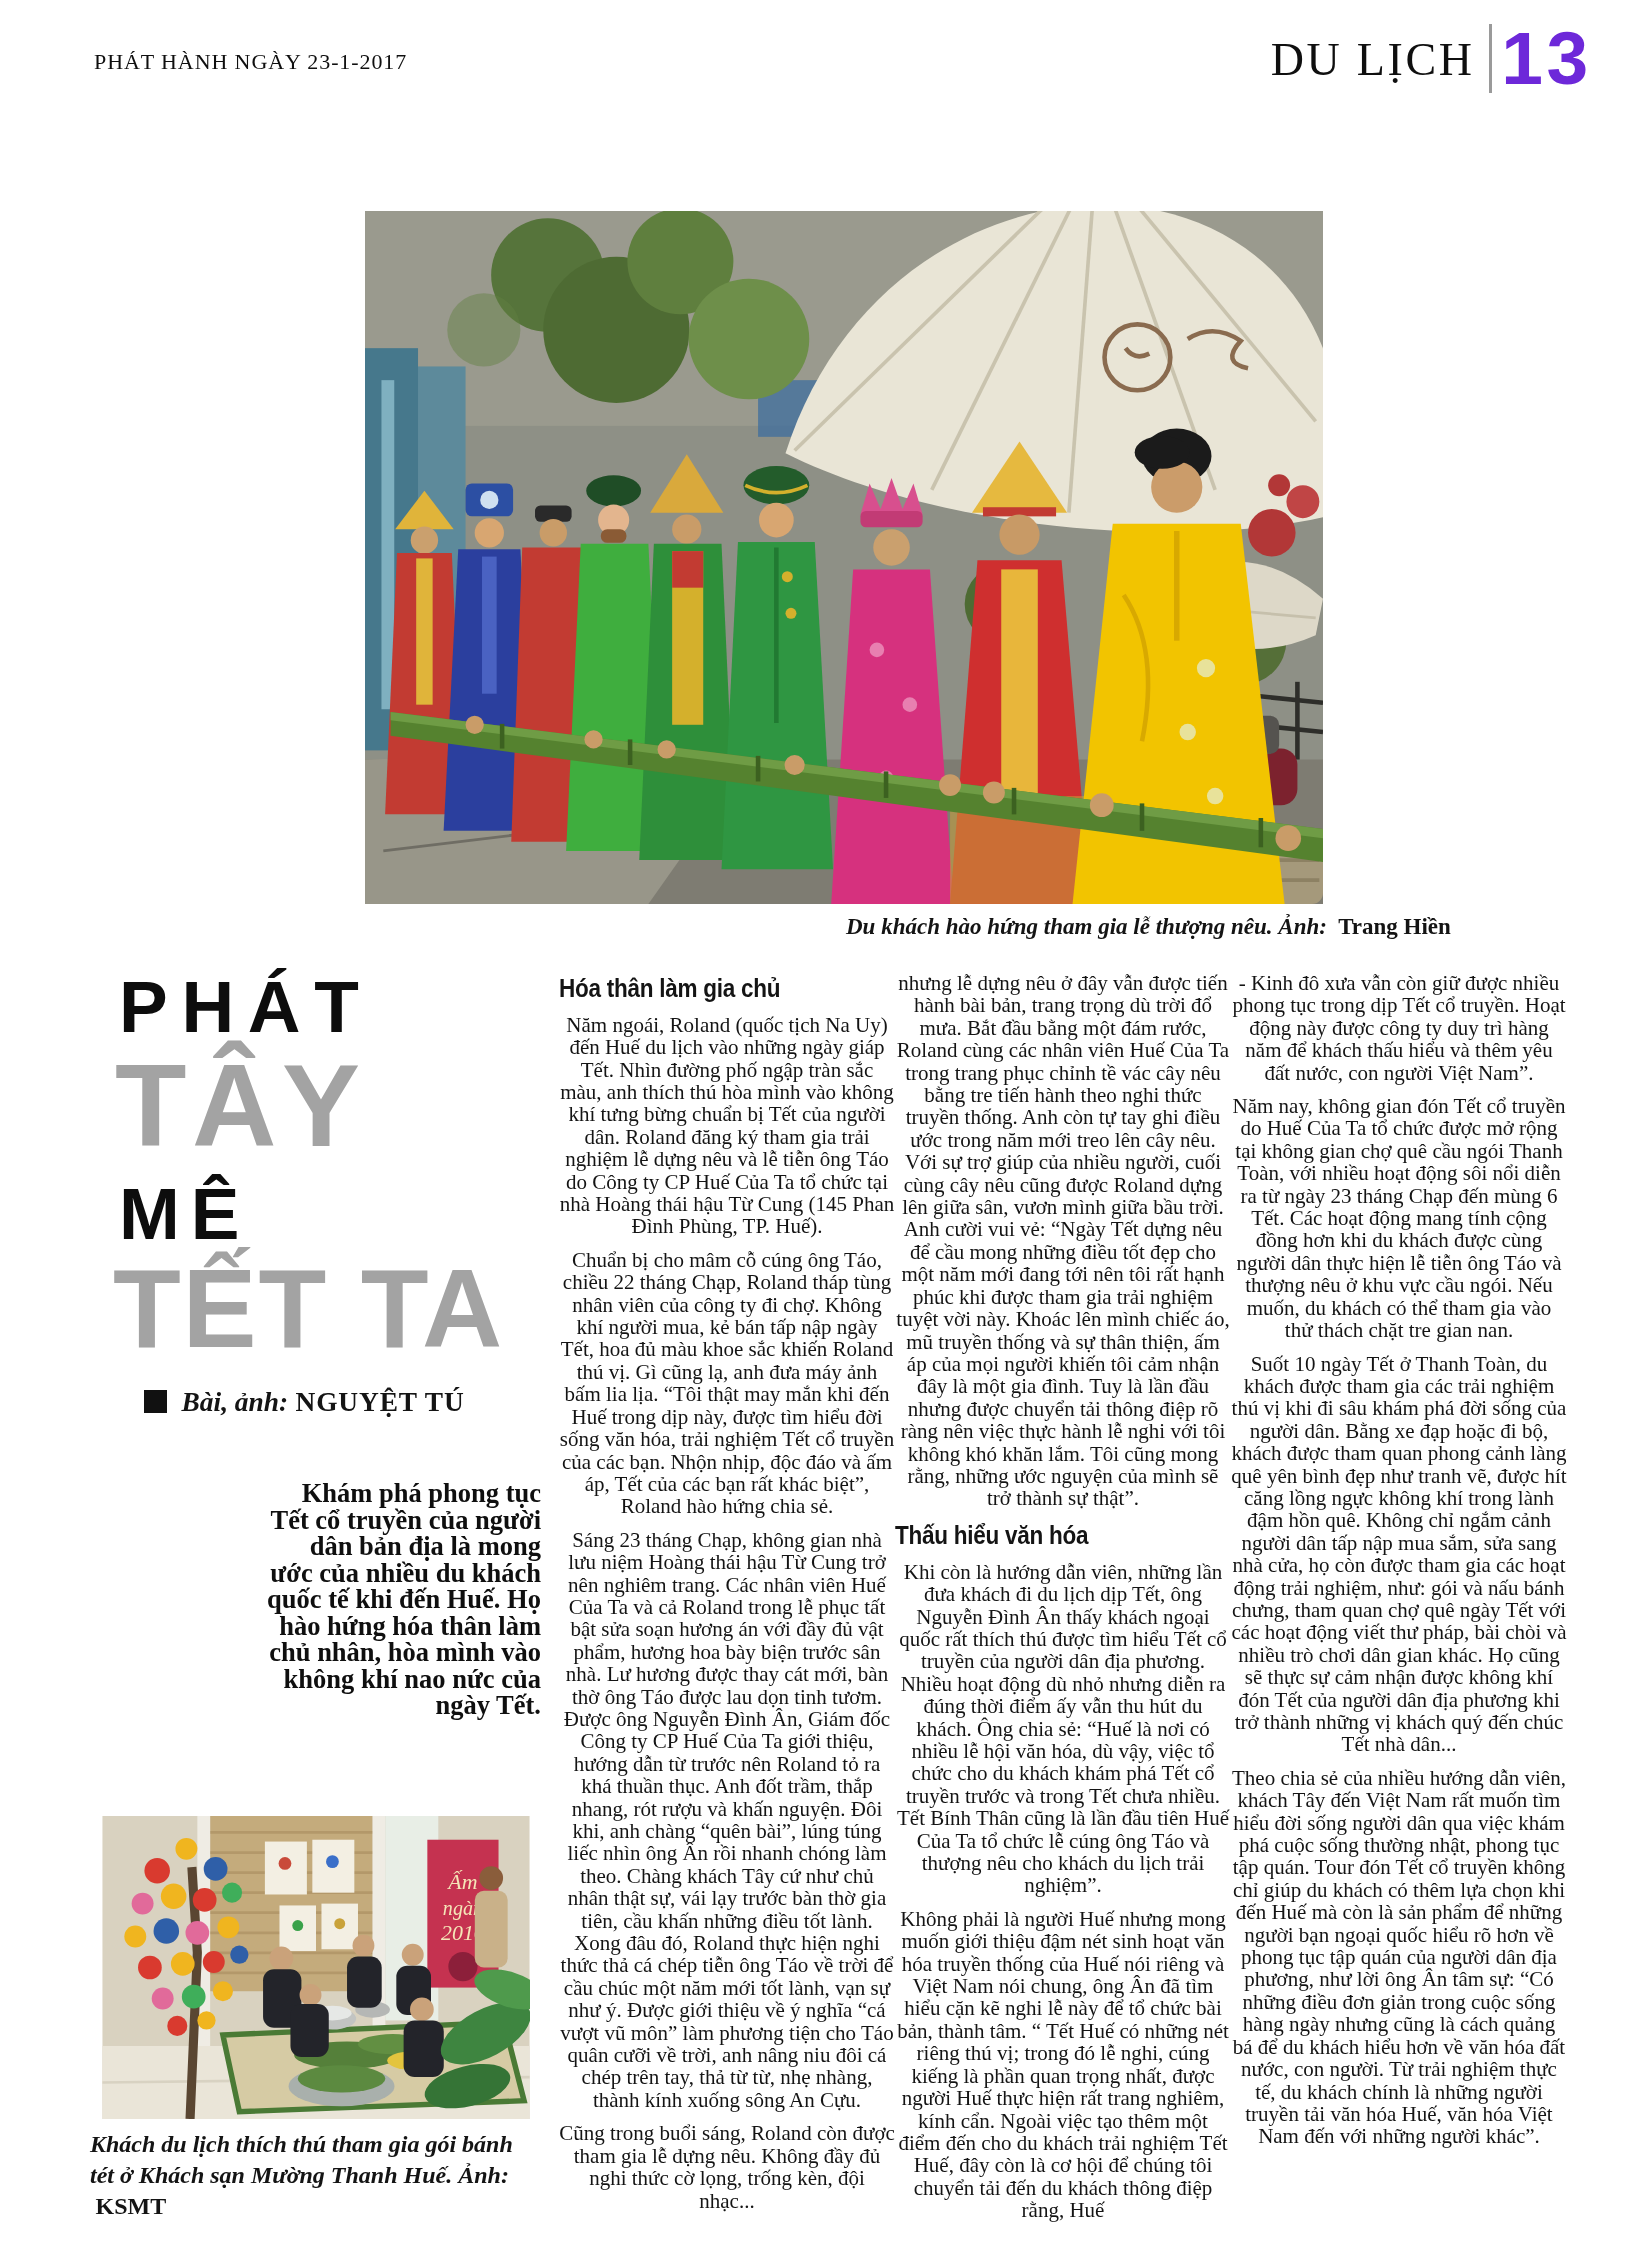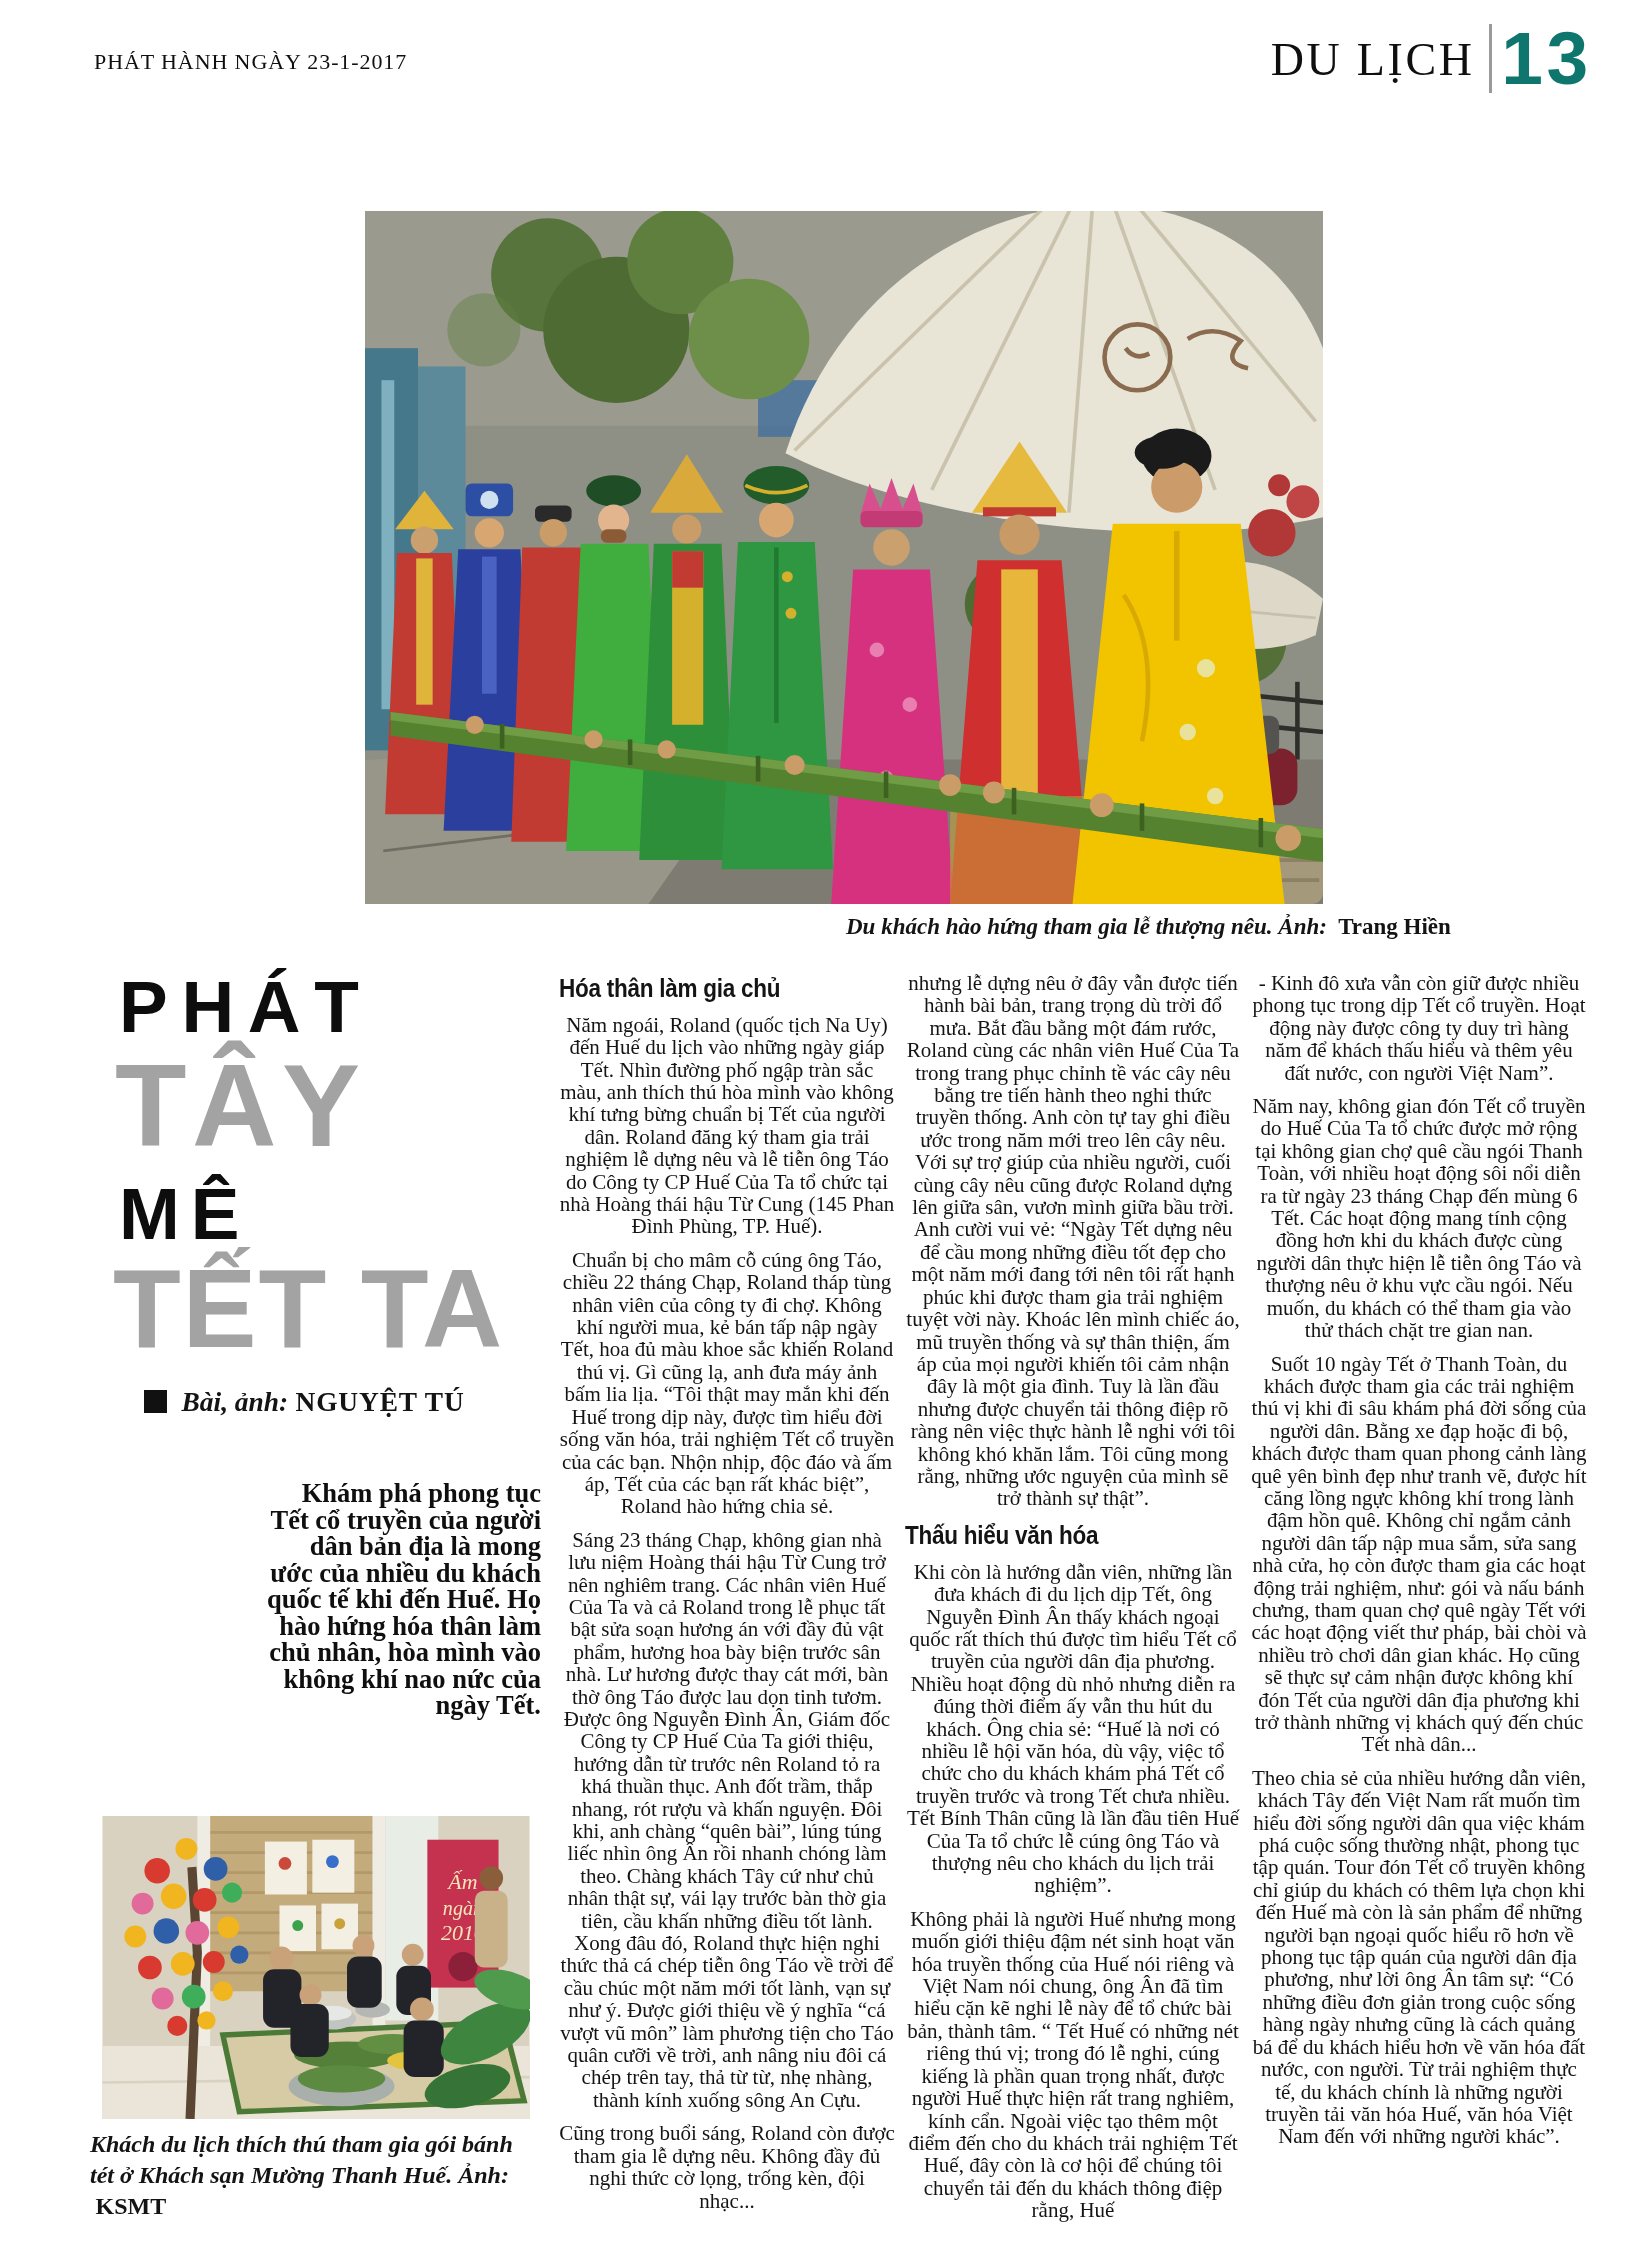--- a/index.html
+++ b/index.html
@@ -6,21 +6,21 @@
   html,body{margin:0;padding:0;background:#ffffff;}
   .page{position:relative;width:1647px;height:2267px;background:#ffffff;overflow:hidden;
         font-family:"Liberation Serif", serif;color:#141414;}
 
   
   .issue-date{position:absolute;left:94px;top:49px;font-size:22px;letter-spacing:0.9px;color:#0f0f0f;text-align:center;}
   .masthead-right{position:absolute;right:55px;top:24px;display:flex;align-items:flex-end;}
   .section-name{font-size:46px;letter-spacing:2.7px;color:#0f0f0f;padding-bottom:7.3px;margin-right:14.6px;}
   .masthead-divider{width:2.7px;height:69px;background:#9a9a9a;margin-right:9.1px;}
   .page-number{font-family:"Liberation Sans", sans-serif;font-weight:700;font-size:75px;line-height:0.92;
-               letter-spacing:3.7px;color:#0f766e;}
+               letter-spacing:3.7px;color:#6d28d9;}
 
   
   .main-photo{position:absolute;left:365px;top:211px;width:958px;height:693px;margin:0;}
   .main-photo svg{display:block;}
   .main-caption{position:absolute;left:846px;top:914px;font-size:23px;font-weight:700;white-space:nowrap;}
   .cap-italic{font-style:italic;}
   .cap-credit{font-style:normal;margin-left:5.5px;}
 
   .secondary-photo{position:absolute;left:102px;top:1816px;width:428px;height:303px;margin:0;}
   .secondary-caption{position:absolute;left:90px;top:2129px;width:433px;font-size:24px;font-weight:700;
@@ -35,21 +35,21 @@
 
   .byline{position:absolute;left:144px;top:1387px;font-size:27.4px;white-space:nowrap;}
   .byline-marker{display:inline-block;width:23px;height:23px;background:#111;margin-right:14.6px;vertical-align:-1.8px;}
   .byline-prefix{font-style:italic;font-weight:700;}
   .byline-author{font-weight:700;letter-spacing:0.9px;margin-left:7.3px;}
 
   .lede{position:absolute;left:261px;top:1480px;width:280px;text-align:right;
         font-size:26.5px;font-weight:700;line-height:1.0;color:#0f0f0f;}
 
   
-  .article-columns{position:absolute;left:559px;top:972px;width:1034px;display:flex;gap:10px;}
+  .article-columns{position:absolute;left:559px;top:972px;width:1034px;display:flex;gap:0;}
   .col{width:336px;flex:0 0 336px;}
   .para{font-size:21px;line-height:22.4px;margin:0 0 11px 0;text-align:center;}
   .subhead{font-family:"Liberation Sans", sans-serif;font-size:25.6px;font-weight:800;margin:1.8px 0 11px 0;
            transform:scaleX(0.88);transform-origin:0 50%;white-space:nowrap;letter-spacing:-0.3px;}
 </style>
 </head>
 <body>
 
 <div class="page">
 

